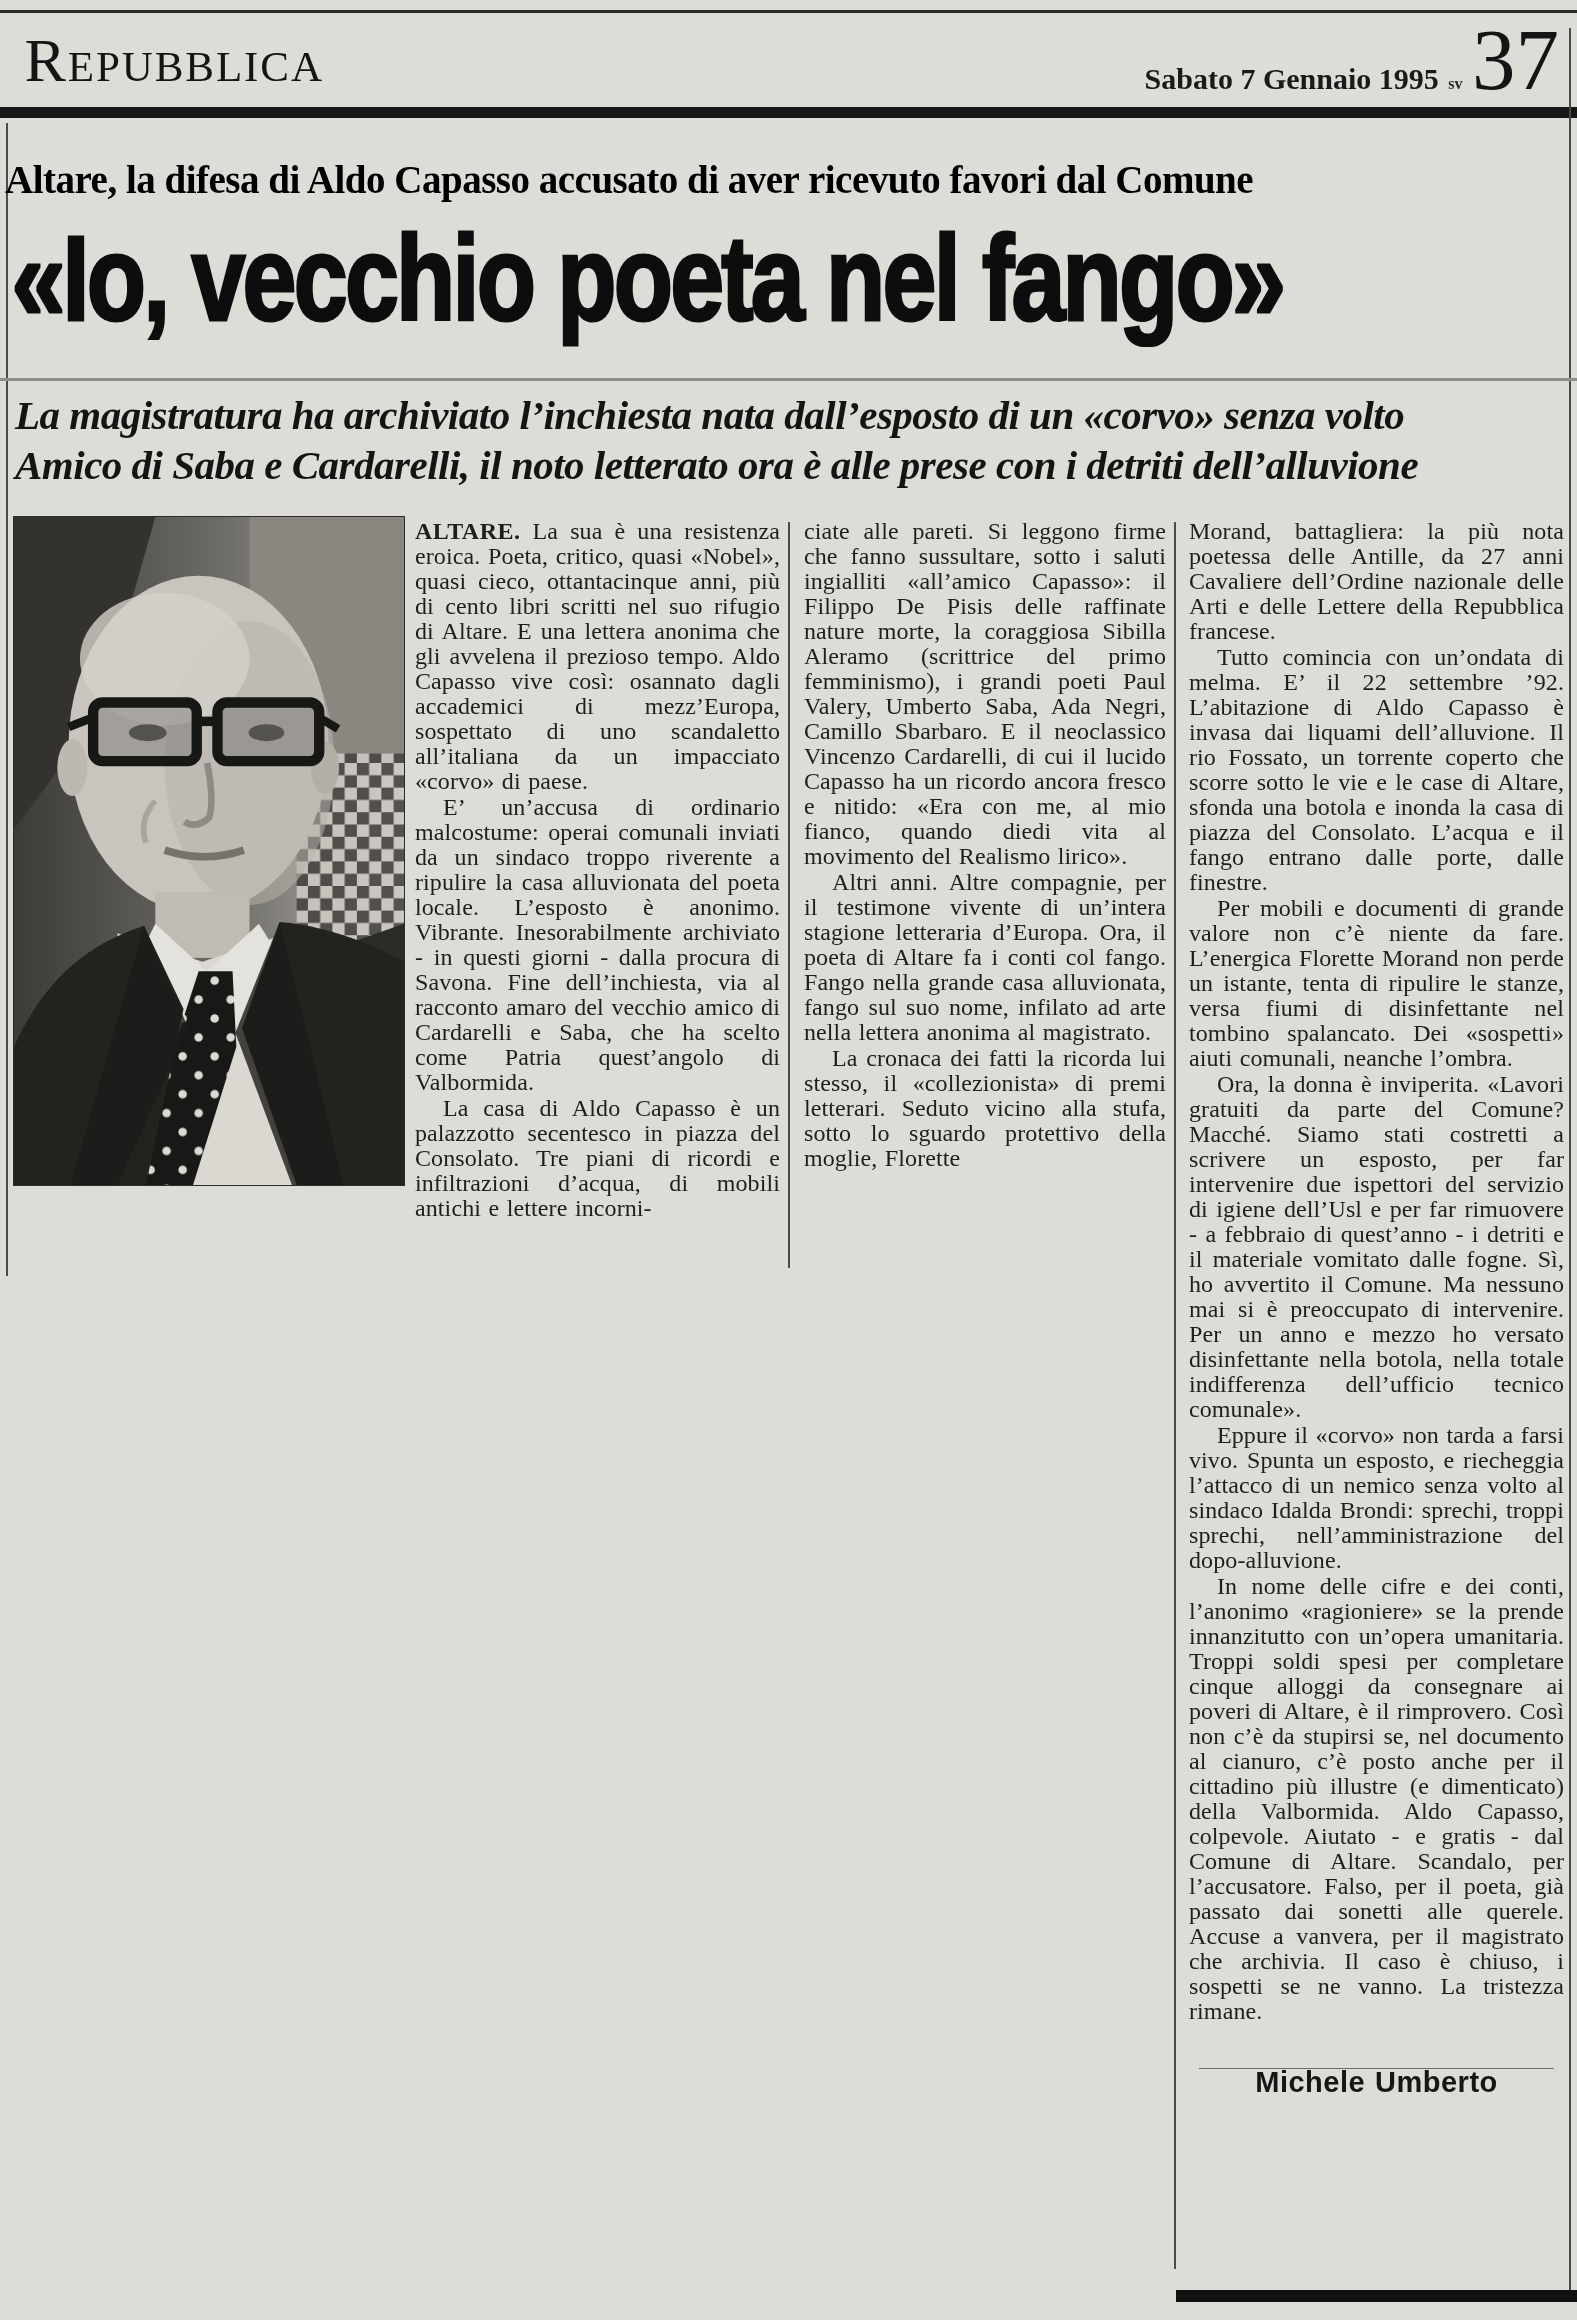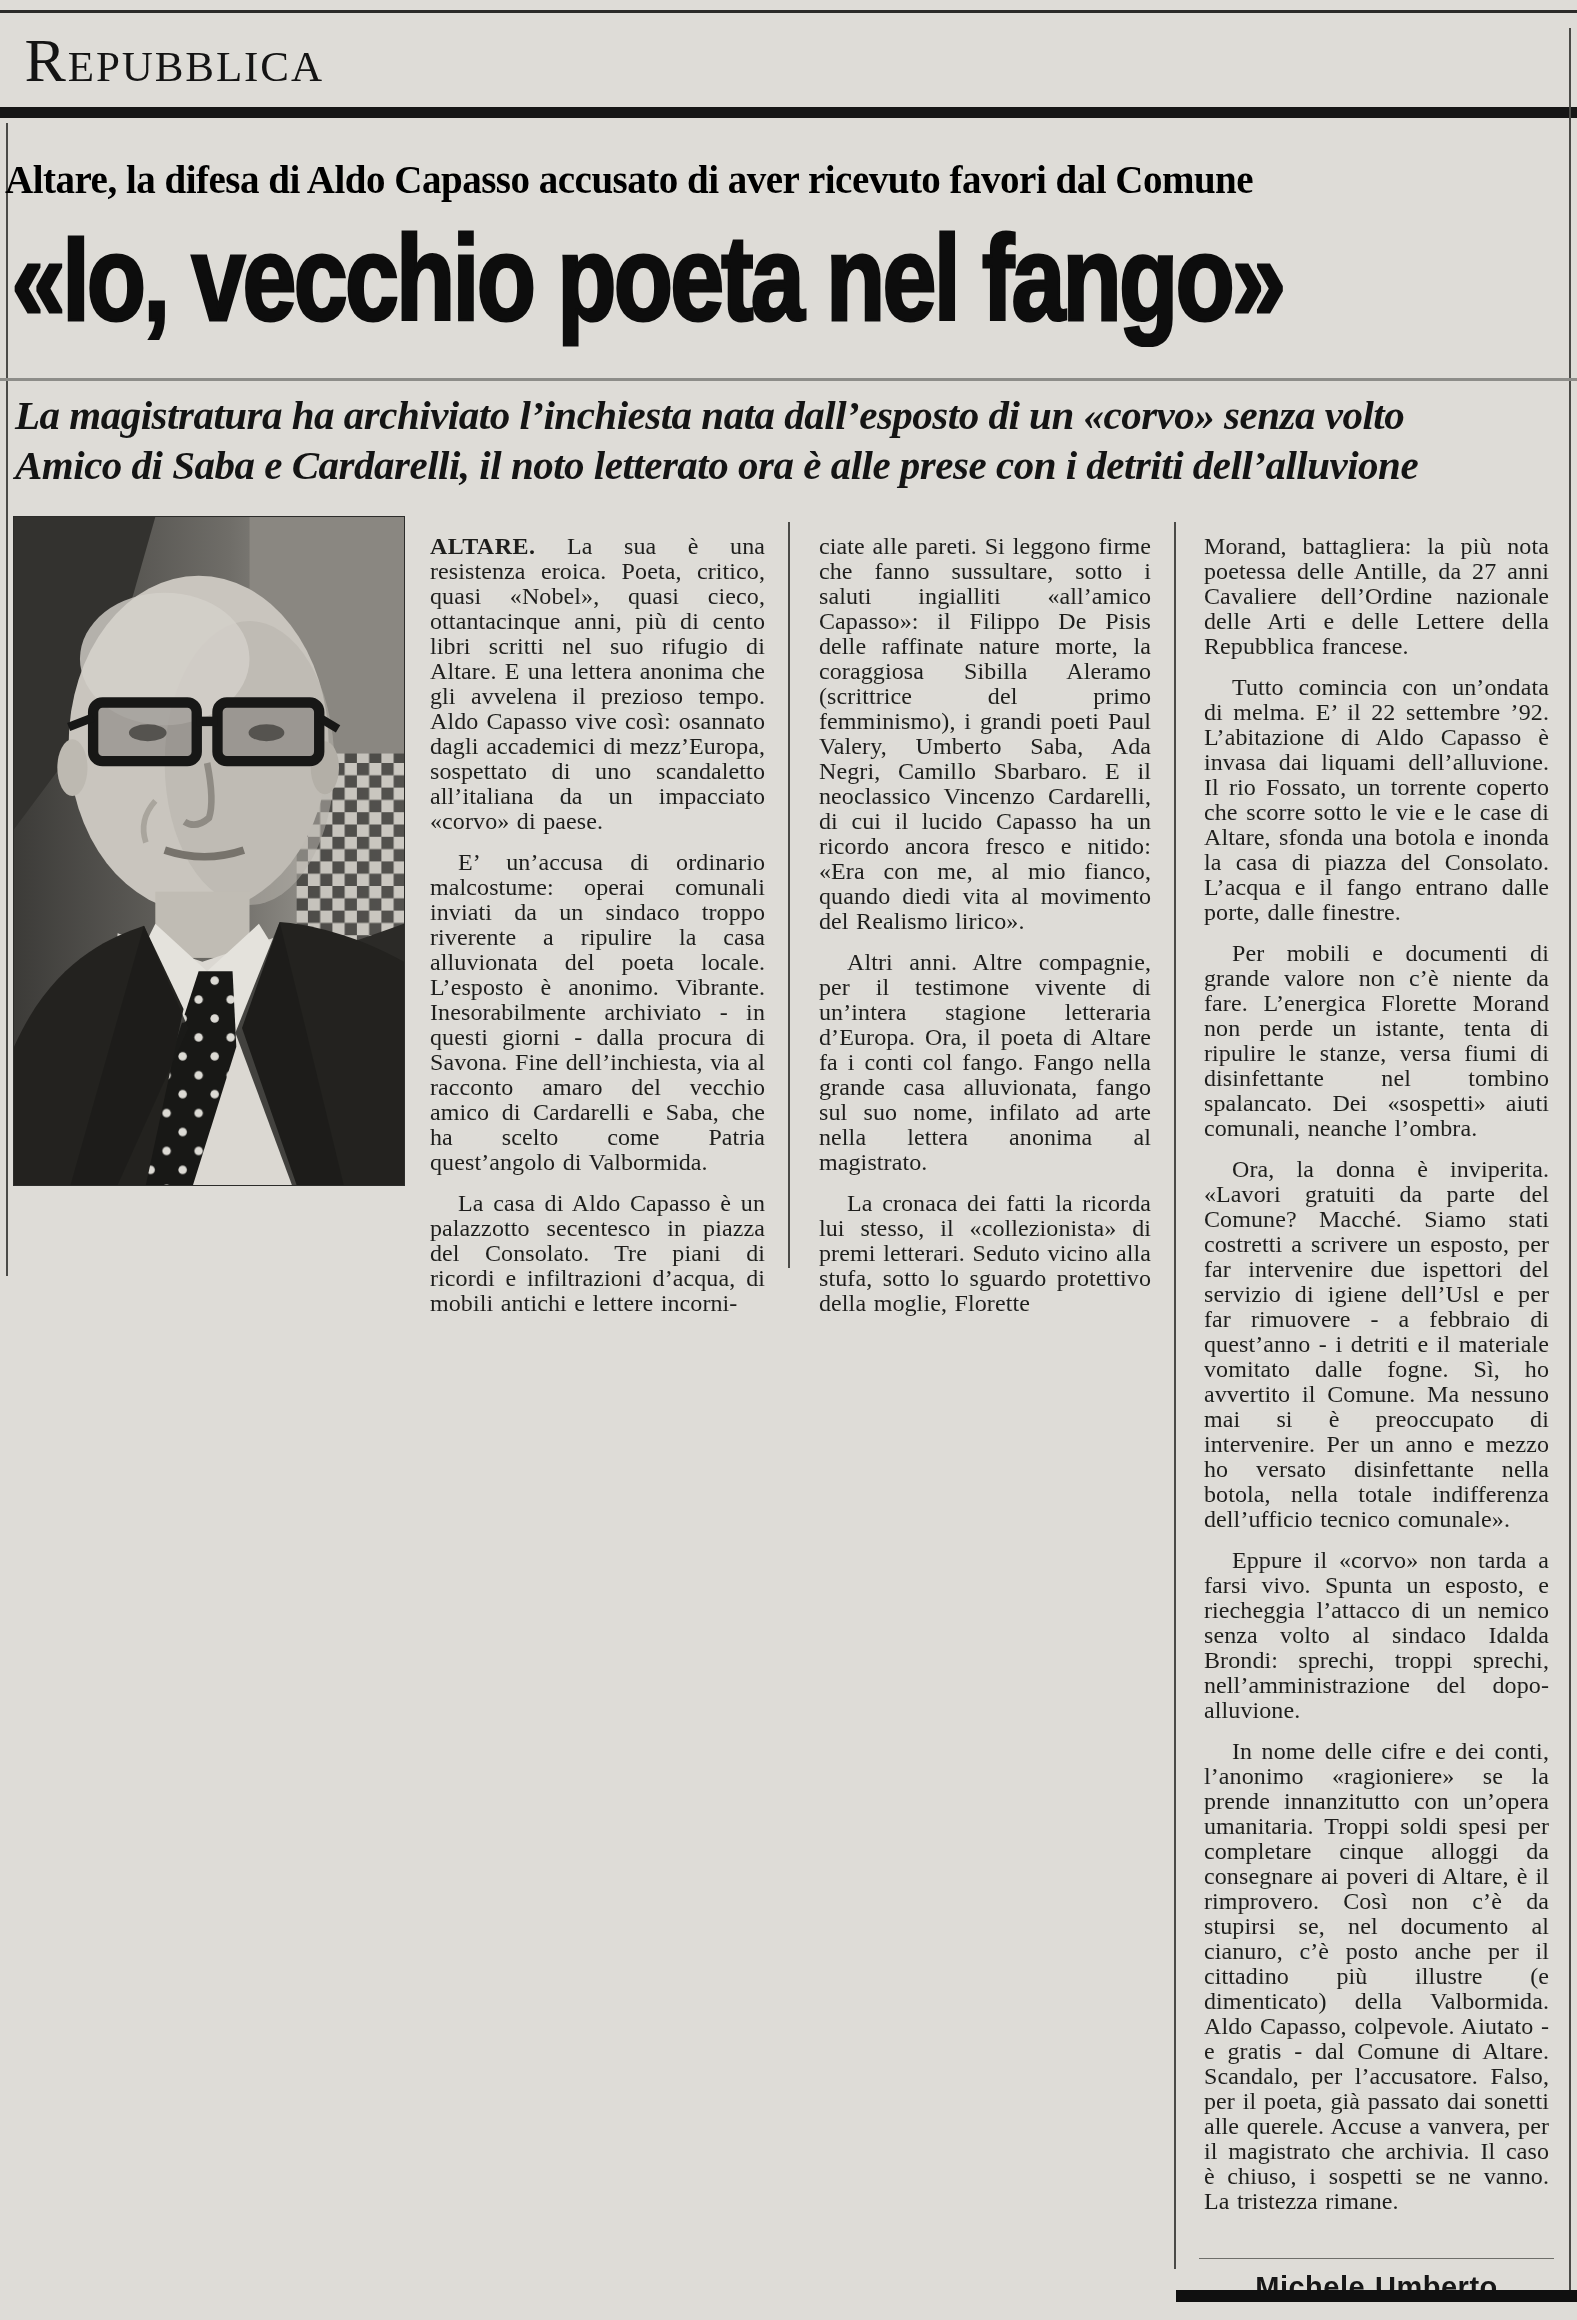--- a/index.html
+++ b/index.html
@@ -56,21 +56,21 @@
     font-family:"Liberation Sans",sans-serif;font-weight:bold;
     font-size:25.6px;color:#20201e;border-bottom:0.9px solid #2c2c2a;
   }
 
   
   .col{
     position:absolute;top:518px;
     font-size:24px;line-height:25px;text-align:justify;
     color:#1e1e1c;word-spacing:1.4px;letter-spacing:0.1px;
   }
-  .col p{margin:16px;text-indent:28px;}
+  .col p{margin:1px;text-indent:28px;}
   .col p.noind{text-indent:0;}
   .col .lead{font-weight:bold;letter-spacing:0.5px;}
   #col1{left:414px;width:367px;}
   #col2{left:803px;width:364px;}
   #col3{left:1188px;width:377px;}
 
   .byline-rule{margin:44px auto 0 auto;width:94%;border-top:1.9px solid #6e6e6a;}
   .byline{
     margin-top:13.2px;text-align:center;
     font-family:"Liberation Sans",sans-serif;font-weight:bold;
@@ -82,20 +82,25 @@
 <body>
 
 <div id="page">
 
   <div class="rule" style="left:0;top:9.5px;width:1578px;height:3.8px;background:#2b2b29;"></div>
   <div class="rule" style="left:0;top:107px;width:1578px;height:11.4px;"></div>
   <div class="vline" style="left:5.7px;top:123px;height:1153px;"></div>
   <div class="vline" style="left:1569px;top:28px;height:2271px;"></div>
 
   <div class="masthead">Repubblica</div>
+  <div class="dateblock">
+    <span class="date">Sabato 7 Gennaio 1995</span>
+    <span class="edition">sv</span>
+    <span class="pagenum">37</span>
+  </div>
 
   <div class="kicker">Altare, la difesa di Aldo Capasso accusato di aver ricevuto favori dal Comune</div>
   <div class="headline">«Io, vecchio poeta nel fango»</div>
   <div class="rule" style="left:0;top:378px;width:1578px;height:2.8px;background:#8d8d89;"></div>
   <div class="subhead">
     <div>La magistratura ha archiviato l’inchiesta nata dall’esposto di un «corvo» senza volto</div>
     <div>Amico di Saba e Cardarelli, il noto letterato ora è alle prese con i detriti dell’alluvione</div>
   </div>
 
   <div class="photobox">

